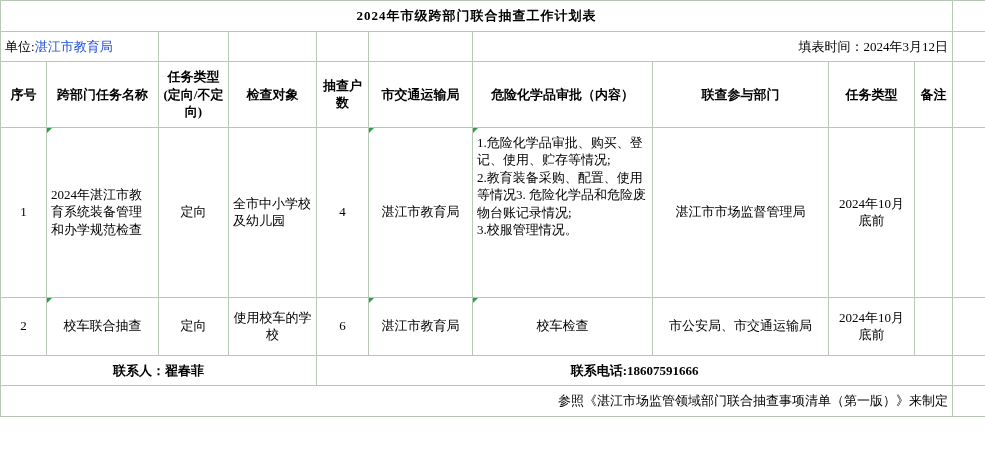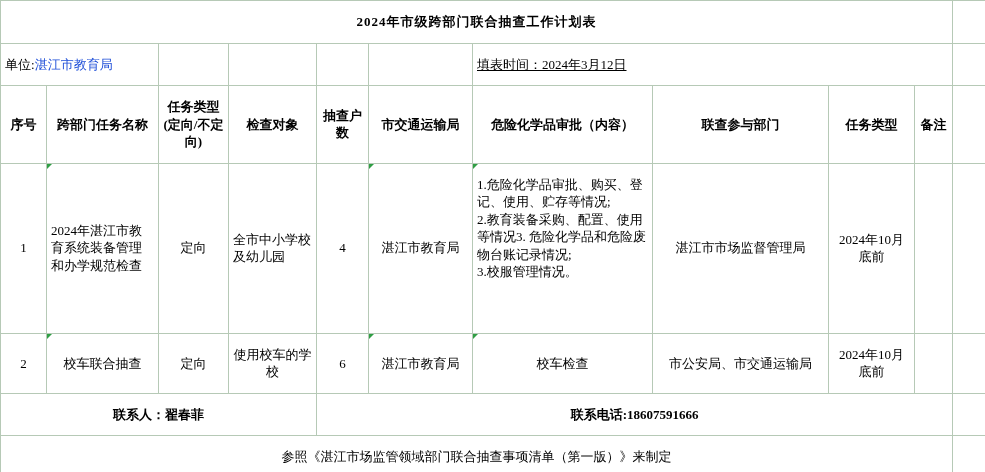--- a/index.html
+++ b/index.html
@@ -20,21 +20,21 @@
     height: 472px;
     box-sizing: border-box;
   }
   table.grid {
     border-collapse: collapse;
     table-layout: fixed;
     width: 985px;
   }
   table.grid td {
     border: 1px solid #b6c9b6;
-    padding: 12px 4px;
+    padding: 6px 4px;
     vertical-align: middle;
     font-size: 13px;
     line-height: 1.35;
     box-sizing: border-box;
     overflow: hidden;
   }
   .title-cell {
     text-align: center;
     font-size: 21px;
     font-weight: bold;
@@ -44,23 +44,22 @@
   }
   .unit-cell {
     font-size: 14px;
     padding-left: 6px;
     height: 26px;
   }
   .unit-label { color: #000000; }
   .unit-value { color: #1f4fd8; }
   .date-cell {
     font-size: 14px;
-    text-align: left;
+    text-align: right;
     height: 26px;
-    text-decoration: underline;
   }
   .blank-cell { background: #ffffff; }
   .hdr {
     text-align: center;
     font-weight: bold;
     font-size: 13.5px;
     height: 62px;
     line-height: 1.3;
   }
   .body-cell {
@@ -74,21 +73,21 @@
   .row2 td { height: 58px; }
   .contact-row td {
     height: 30px;
     font-size: 14.5px;
     text-align: center;
     font-weight: bold;
   }
   .note-row td {
     height: 30px;
     font-size: 13.5px;
-    text-align: center;
+    text-align: right;
     padding-left: 6px;
   }
   .cell-pad {
     padding: 3px 5px;
   }
   .multiline {
     white-space: pre-line;
   }
   .green-mark {
     position: relative;

